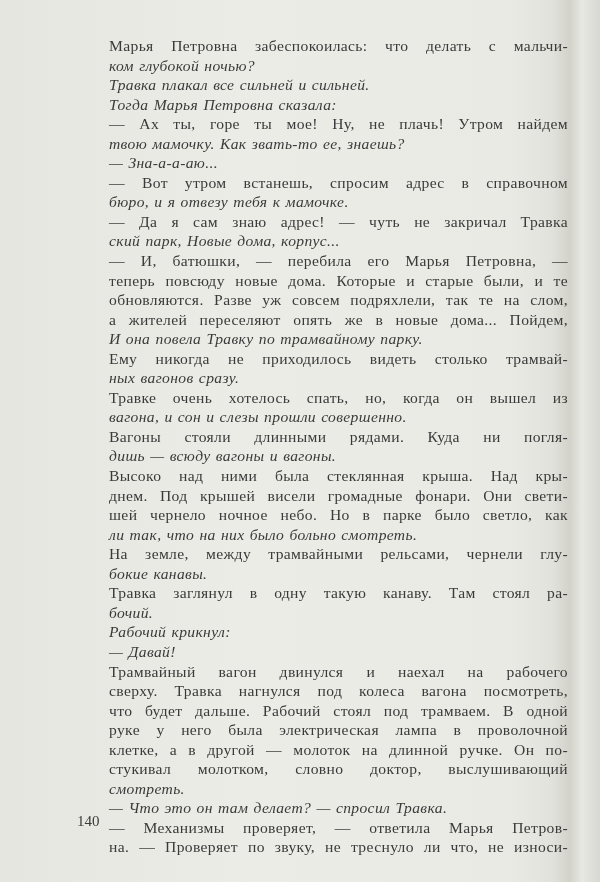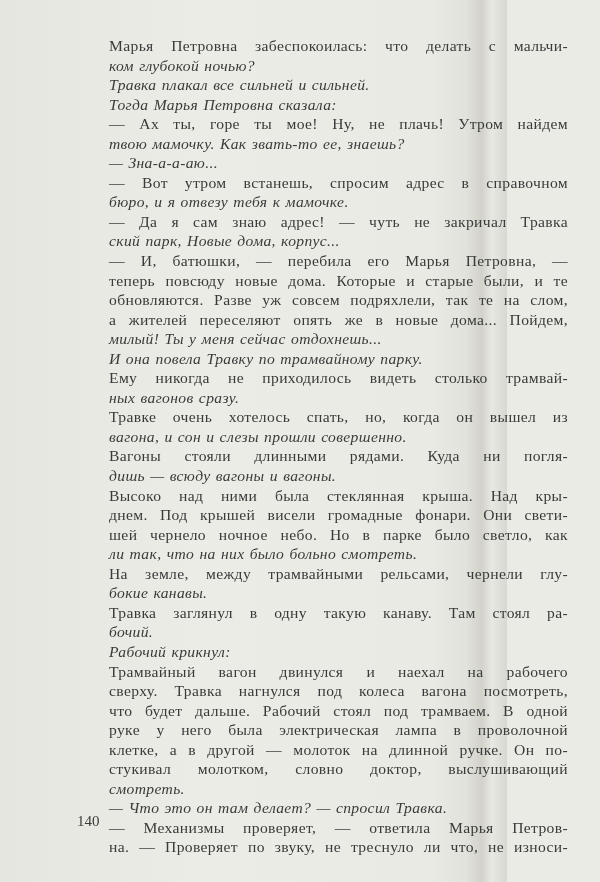--- a/index.html
+++ b/index.html
@@ -2,21 +2,21 @@
 <html><head>
   <meta charset="utf-8">
   <style>
     html, body { margin: 0; padding: 0; }
     body {
       width: 600px; height: 882px; overflow: hidden;
       background: #ebebe6;
       position: relative;
     }
     .page {
-      position: absolute; left: 0; top: 0; width: 507px; height: 882px;
+      position: absolute; left: 0; top: 0; width: 600px; height: 882px;
       background: linear-gradient(90deg, #e6e6e1 0%, #ecece7 40%, #eaeae5 85%, #e2e2dc 92%, #d2d2cb 95%, #e8e8e2 97%, #d8d8d2 100%);
     }
     .text {
       position: absolute;
       left: 82px; top: 36px; width: 486px;
       font-family: "Liberation Serif", "DejaVu Serif", serif;
       font-size: 15.6px;
       line-height: 19.55px;
       color: #3a3a3a;
       text-align: justify;
@@ -60,21 +60,20 @@
       </p>
       <p>
         <span class="line">— Да я сам знаю адрес! — чуть не закричал Травка</span>
         <span class="line last">ский парк, Новые дома, корпус...</span>
       </p>
       <p>
         <span class="line">— И, батюшки, — перебила его Марья Петровна, —</span>
         <span class="line">теперь повсюду новые дома. Которые и старые были, и те</span>
         <span class="line">обновляются. Разве уж совсем подряхлели, так те на слом,</span>
         <span class="line">а жителей переселяют опять же в новые дома... Пойдем,</span>
-        <span class="line last">милый! Ты у меня сейчас отдохнешь...</span>
       </p>
       <p>
         <span class="line last">И она повела Травку по трамвайному парку.</span>
       </p>
       <p>
         <span class="line">Ему никогда не приходилось видеть столько трамвай-</span>
         <span class="line last">ных вагонов сразу.</span>
       </p>
       <p>
         <span class="line">Травке очень хотелось спать, но, когда он вышел из</span>
@@ -95,20 +94,23 @@
         <span class="line last">бокие канавы.</span>
       </p>
       <p>
         <span class="line">Травка заглянул в одну такую канаву. Там стоял ра-</span>
         <span class="line last">бочий.</span>
       </p>
       <p>
         <span class="line last">Рабочий крикнул:</span>
       </p>
       <p>
+        <span class="line last">— Давай!</span>
+      </p>
+      <p>
         <span class="line">Трамвайный вагон двинулся и наехал на рабочего</span>
         <span class="line">сверху. Травка нагнулся под колеса вагона посмотреть,</span>
         <span class="line">что будет дальше. Рабочий стоял под трамваем. В одной</span>
         <span class="line">руке у него была электрическая лампа в проволочной</span>
         <span class="line">клетке, а в другой — молоток на длинной ручке. Он по-</span>
         <span class="line">стукивал молотком, словно доктор, выслушивающий</span>
         <span class="line last">смотреть.</span>
       </p>
       <p>
         <span class="line last">— Что это он там делает? — спросил Травка.</span>

